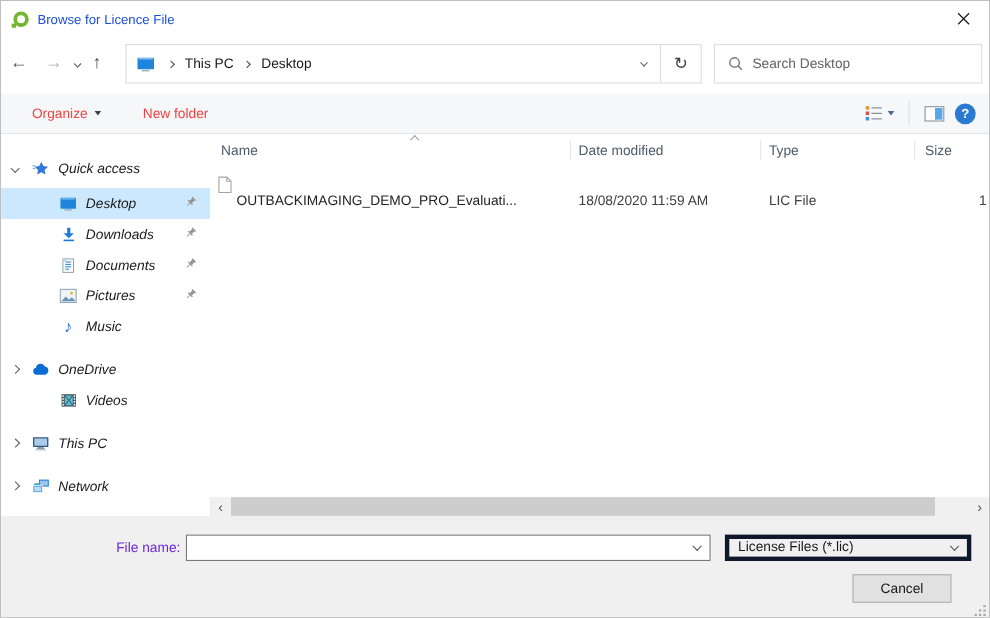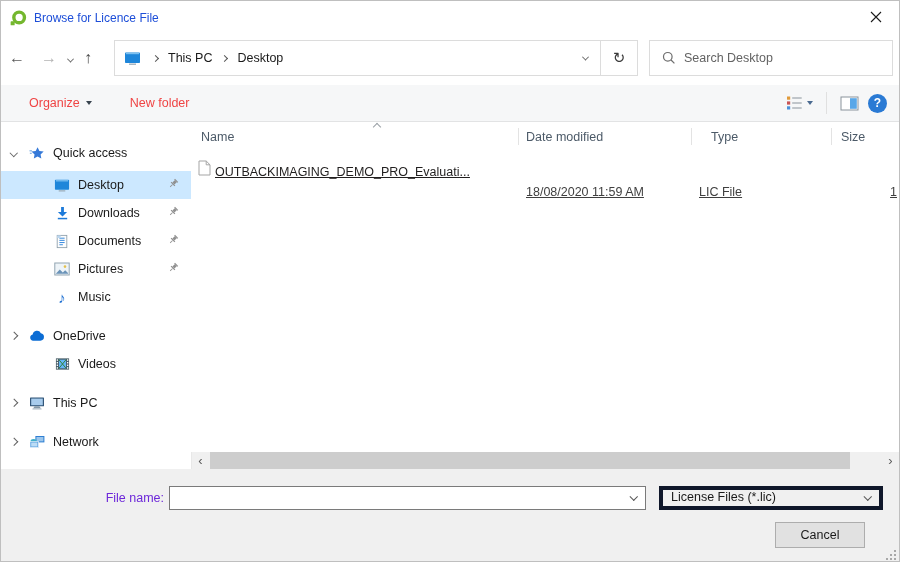--- a/index.html
+++ b/index.html
@@ -40,21 +40,21 @@
   .caret-down { display:inline-block; width:0; height:0; border-left:3.5px solid transparent; border-right:3.5px solid transparent; border-top:4px solid #38434e; }
   .toolbar-right { position:absolute; right:12px; top:0; height:100%; display:flex; align-items:center; gap:6px; }
   .tr-sep { width:1px; height:22px; background:#e0e0e0; margin:0 4px; }
   .icon-btn { display:flex; align-items:center; gap:4px; padding:2px 3px; }
   .help-circle { width:19px; height:19px; border-radius:50%; background:#2a7ad4; color:#fff; font-weight:bold; font-size:12px; display:flex; align-items:center; justify-content:center; }
 
   
   .main { position:relative; height:347px; display:flex; background:#fff; }
 
   
-  .sidebar { width:190px; padding-top:17px; flex:none; }
+  .sidebar { width:190px; padding-top:17px; flex:none;font-style:italic; }
   .side-item { position:relative; height:28px; display:flex; align-items:center; cursor:default; }
   .side-item.selected { background:#cce8ff; }
   .side-item .tw { position:absolute; left:10px; width:5.5px; height:5.5px; border-right:1.3px solid #636363; border-bottom:1.3px solid #636363; }
   .tw.open { transform:rotate(45deg); }
   .tw.closed { transform:rotate(-45deg); }
   .side-item .ic { display:flex; width:16px; justify-content:center; }
   .lvl0 .ic { margin-left:28px; }
   .lvl1 .ic { margin-left:53px; }
   .side-item .lbl { margin-left:8px; white-space:nowrap; }
   .side-item .pin { margin-left:auto; margin-right:12px; }
@@ -62,22 +62,22 @@
   .gap-lg { margin-top:11px; }
   .note-glyph { font-size:15px; color:#1d6fd2; line-height:1; }
 
   
   .filepane { position:relative; flex:1; }
   .cols { position:relative; height:29px; }
   .col { position:absolute; top:0; height:29px; display:flex; align-items:center; color:#4c5a68; font-size:12.5px; }
   .col-sep { position:absolute; top:6px; width:1px; height:17px; background:#e3e3e3; }
   .sort-chev { position:absolute; left:183px; top:2px; width:6px; height:6px; border-left:1.2px solid #9aa0a6; border-top:1.2px solid #9aa0a6; transform:rotate(45deg); }
   .frow { position:relative; height:24px; margin-top:5px; }
-  .fcell { position:absolute; top:4px; height:24px; display:flex; align-items:center; white-space:nowrap; overflow:hidden; color:#211f1f;text-decoration:underline; }
-  .fcell.meta { color:#3f3f3f;margin-top:20px; }
+  .fcell { position:absolute; top:14px; height:24px; display:flex; align-items:center; white-space:nowrap; overflow:hidden; color:#211f1f; }
+  .fcell.meta { color:#3f3f3f; }
   .frow .ficon { position:absolute; left:7px; top:4px; }
 
   
   .hscroll { position:absolute; left:0; right:0; bottom:0; height:17px; background:#f0f0f0; display:flex; align-items:center; border-left:1px solid #e8e8e8; }
   .hs-arrow { width:17px; height:17px; display:flex; align-items:center; justify-content:center; color:#5a5a5a; font-size:13px; flex:none; }
   .hs-track { position:relative; flex:1; height:17px; }
   .hs-thumb { position:absolute; left:1px; top:0; width:640px; height:17px; background:#cdcdcd; }
 
   
   .footer { position:relative; height:94px; background:#f0f0f0; }
@@ -340,21 +340,21 @@
         </span>
         <span class="lbl">Network</span>
       </div>
     </div>
 
     <div class="filepane">
       <div class="cols">
         <i class="sort-chev"></i>
         <div class="col" style="left:10px;">Name</div>
         <div class="col" style="left:335px;">Date modified</div>
-        <div class="col" style="left:520px;">Type</div>
+        <div class="col" style="left:508px;">Type</div>
         <div class="col" style="left:650px;">Size</div>
         <i class="col-sep" style="left:327px;"></i>
         <i class="col-sep" style="left:500px;"></i>
         <i class="col-sep" style="left:640px;"></i>
       </div>
 
       <div class="frow">
         <span class="ficon">
           <svg width="13" height="16" viewBox="0 0 13 16">
               <path d="M1 1h7.2L12 4.8V15H1z" fill="#fff" stroke="#a5a5a5"></path>

